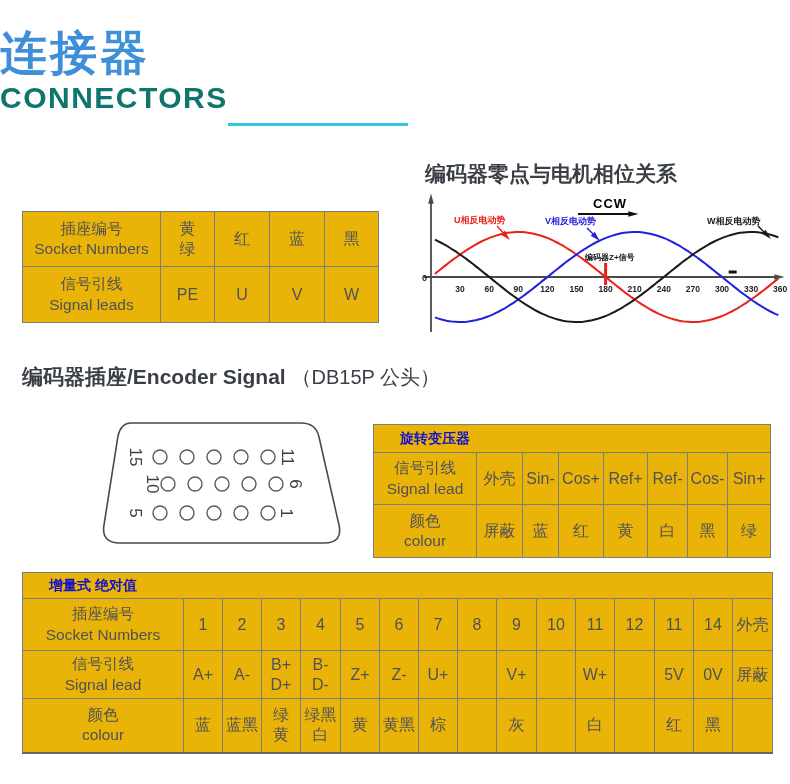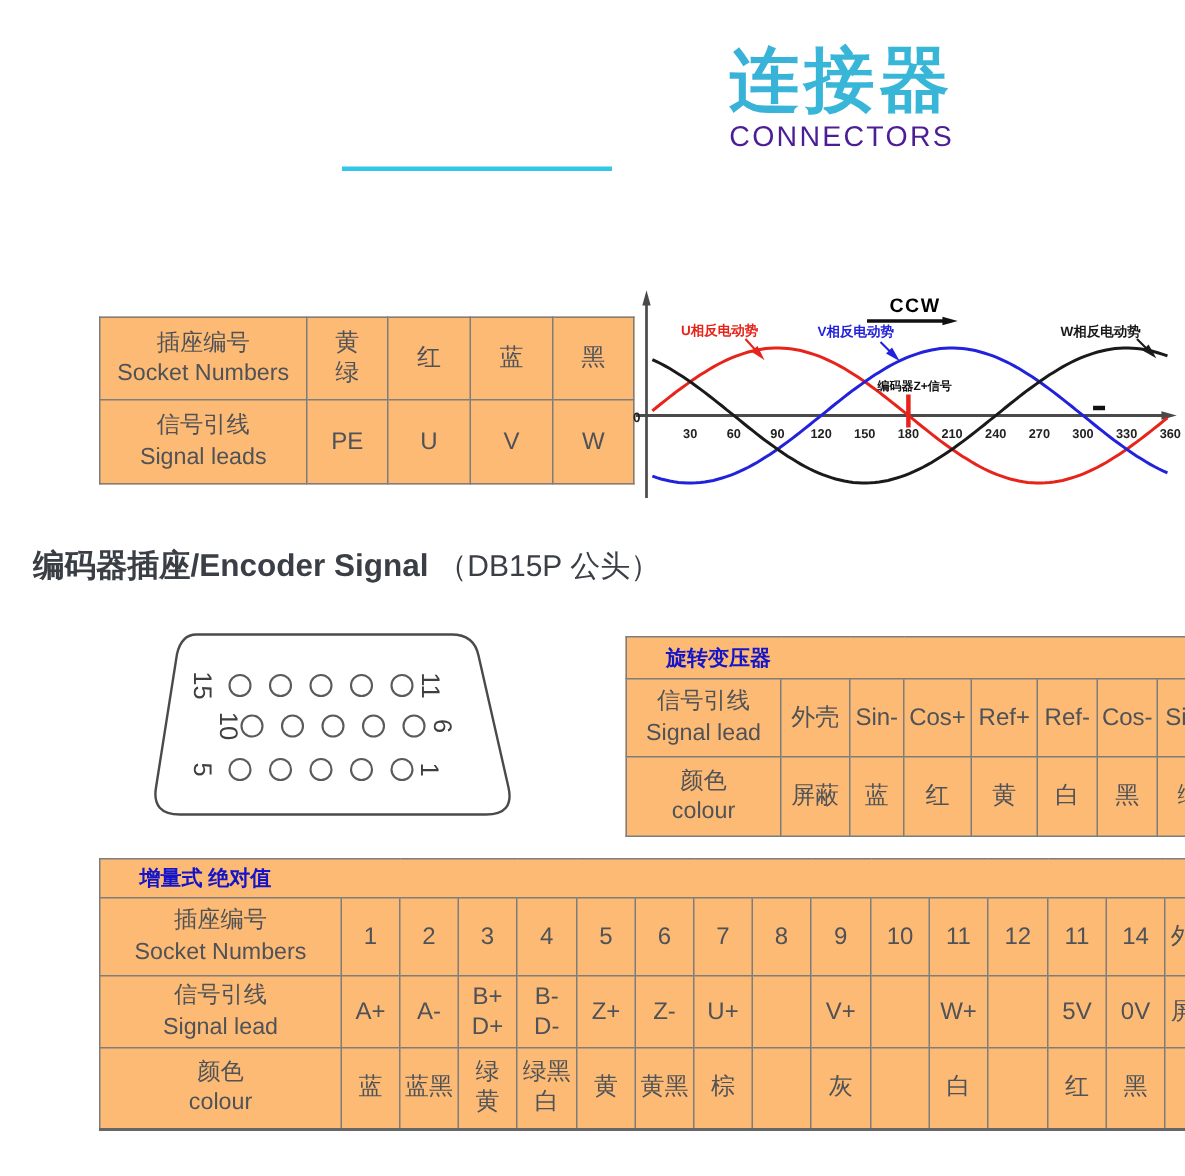--- a/index.html
+++ b/index.html
@@ -1,29 +1,29 @@
 <!DOCTYPE html>
 <html><head>
 <meta charset="utf-8">
 <style>
   html,body{margin:0;padding:0;background:#fff;}
   .page{position:relative;width:790px;height:784px;background:#fff;overflow:hidden;
         font-family:"Liberation Sans","DejaVu Sans",sans-serif;color:#4f5257;}
   .abs{position:absolute;}
-  .title-wrap{top:26px;left:0;width:636px;text-align:right;}
+  .title-wrap{top:26px;left:0;width:636px;text-align:left;}
   .main-title{font-size:47px;font-weight:800;letter-spacing:3px;line-height:1.15;color:#3e9bd8;}
   @supports ((-webkit-background-clip:text) or (background-clip:text)){
     .main-title{background:linear-gradient(110deg,#3f8ed8 15%,#38b6d8 85%);
       -webkit-background-clip:text;background-clip:text;color:transparent;}
   }
-  .sub-title{font-size:19px;font-weight:400;color:#4c1d95;letter-spacing:1.5px;margin-top:1px;}
+  .sub-title{font-size:30px;font-weight:700;color:#0f766e;letter-spacing:1.5px;margin-top:1px;}
   .title-underline{width:180px;height:3px;background:#32c7e8;margin:8px auto 0;}
   .section-h{font-size:21px;font-weight:700;color:#3a3f46;white-space:nowrap;}
   .section-h .note{font-weight:500;font-size:20px;margin-top:29px;}
-  table.spec{border-collapse:collapse;table-layout:fixed;background:#fdba74;margin-left:44px;}
+  table.spec{border-collapse:collapse;table-layout:fixed;background:#eab308;}
   .spec td{border:1px solid #7d7d7d;text-align:center;vertical-align:middle;
            font-size:16px;line-height:1.25;white-space:pre-line;padding:1px;color:#4f5257;}
   .spec td.lab{font-size:15.5px;line-height:1.3;}
   .spec td.ttl{text-align:left;padding-left:26px;color:#1414c8;font-weight:700;font-size:14px;}
   #enc-table{border-bottom:2px solid #676767;}
   svg{font-family:inherit;}
 </style>
 </head>
 <body>
 
@@ -58,20 +58,21 @@
           <td class="lab">信号引线
 Signal leads</td>
           <td>PE</td>
           <td>U</td>
           <td>V</td>
           <td>W</td>
         </tr>
       </tbody>
     </table>
 
+  <div class="abs section-h" style="left:425px;top:160px">编码器零点与电机相位关系</div>
 
   <svg id="phase-chart" class="abs" style="left:418px;top:192px" width="370" height="156" viewBox="0 0 370 156">
       <line x1="13" y1="140" x2="13" y2="7" stroke="#4a4a4a" stroke-width="1.8"></line>
       <polygon points="13.0,1.5 15.8,11.7 10.2,11.7" fill="#4a4a4a"></polygon>
       <line x1="6" y1="85" x2="361" y2="85" stroke="#4a4a4a" stroke-width="2"></line>
       <polygon points="366.5,85.0 356.3,87.8 356.3,82.2" fill="#4a4a4a"></polygon>
       <text x="9" y="89" text-anchor="end" font-size="9" font-weight="700" fill="#222">0</text>
       <text x="42.1" y="100" text-anchor="middle" font-size="8.5" font-weight="700" fill="#222">30</text>
       <text x="71.2" y="100" text-anchor="middle" font-size="8.5" font-weight="700" fill="#222">60</text>
       <text x="100.3" y="100" text-anchor="middle" font-size="8.5" font-weight="700" fill="#222">90</text>

